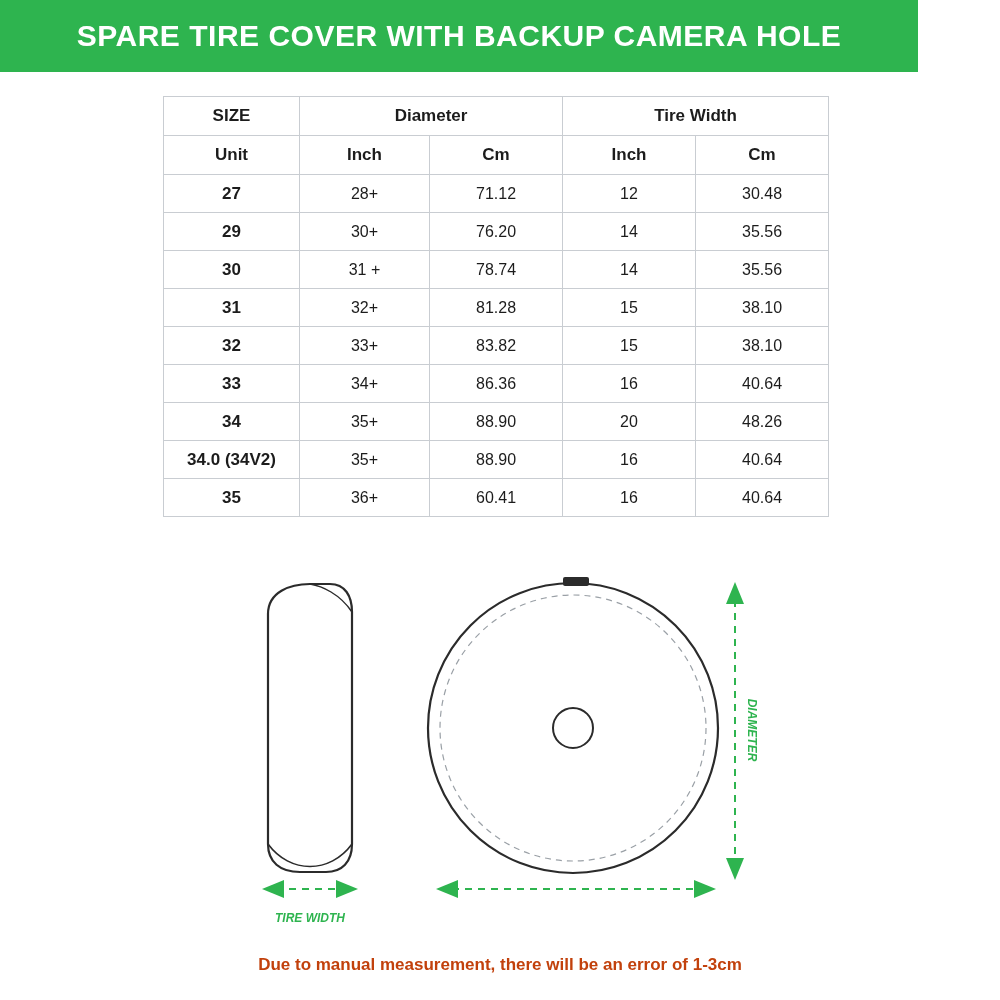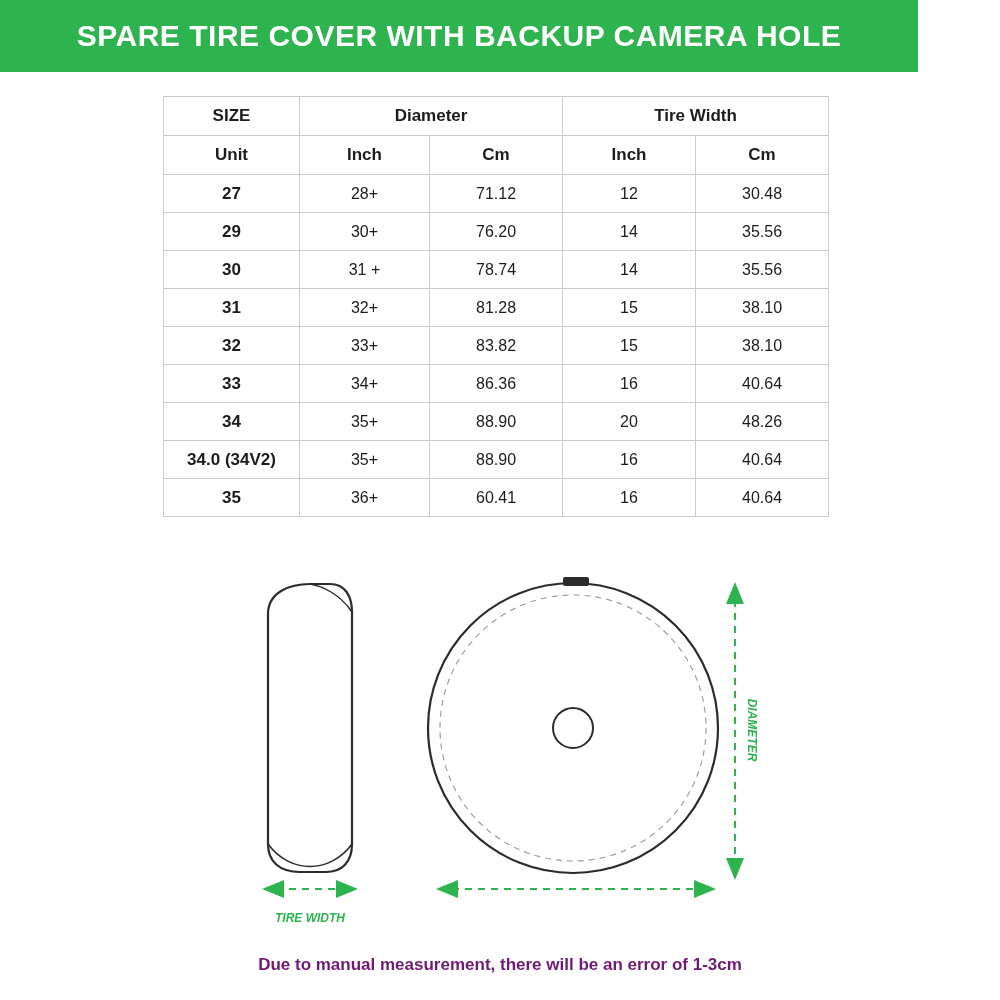--- a/index.html
+++ b/index.html
@@ -85,21 +85,21 @@
   }
   .diagram svg { display: block; }
 
   
   .footer-note {
     position: absolute;
     left: 0;
     top: 955px;
     width: 1000px;
     text-align: center;
-    color: #701a75;
+    color: #c2410c;
     font-size: 17px;
     font-weight: bold;
     font-family: "Liberation Sans", sans-serif;
   }
 </style>
 </head>
 <body>
 
 <div class="header-banner">
   <div class="header-title">SPARE TIRE COVER WITH BACKUP CAMERA HOLE</div>

